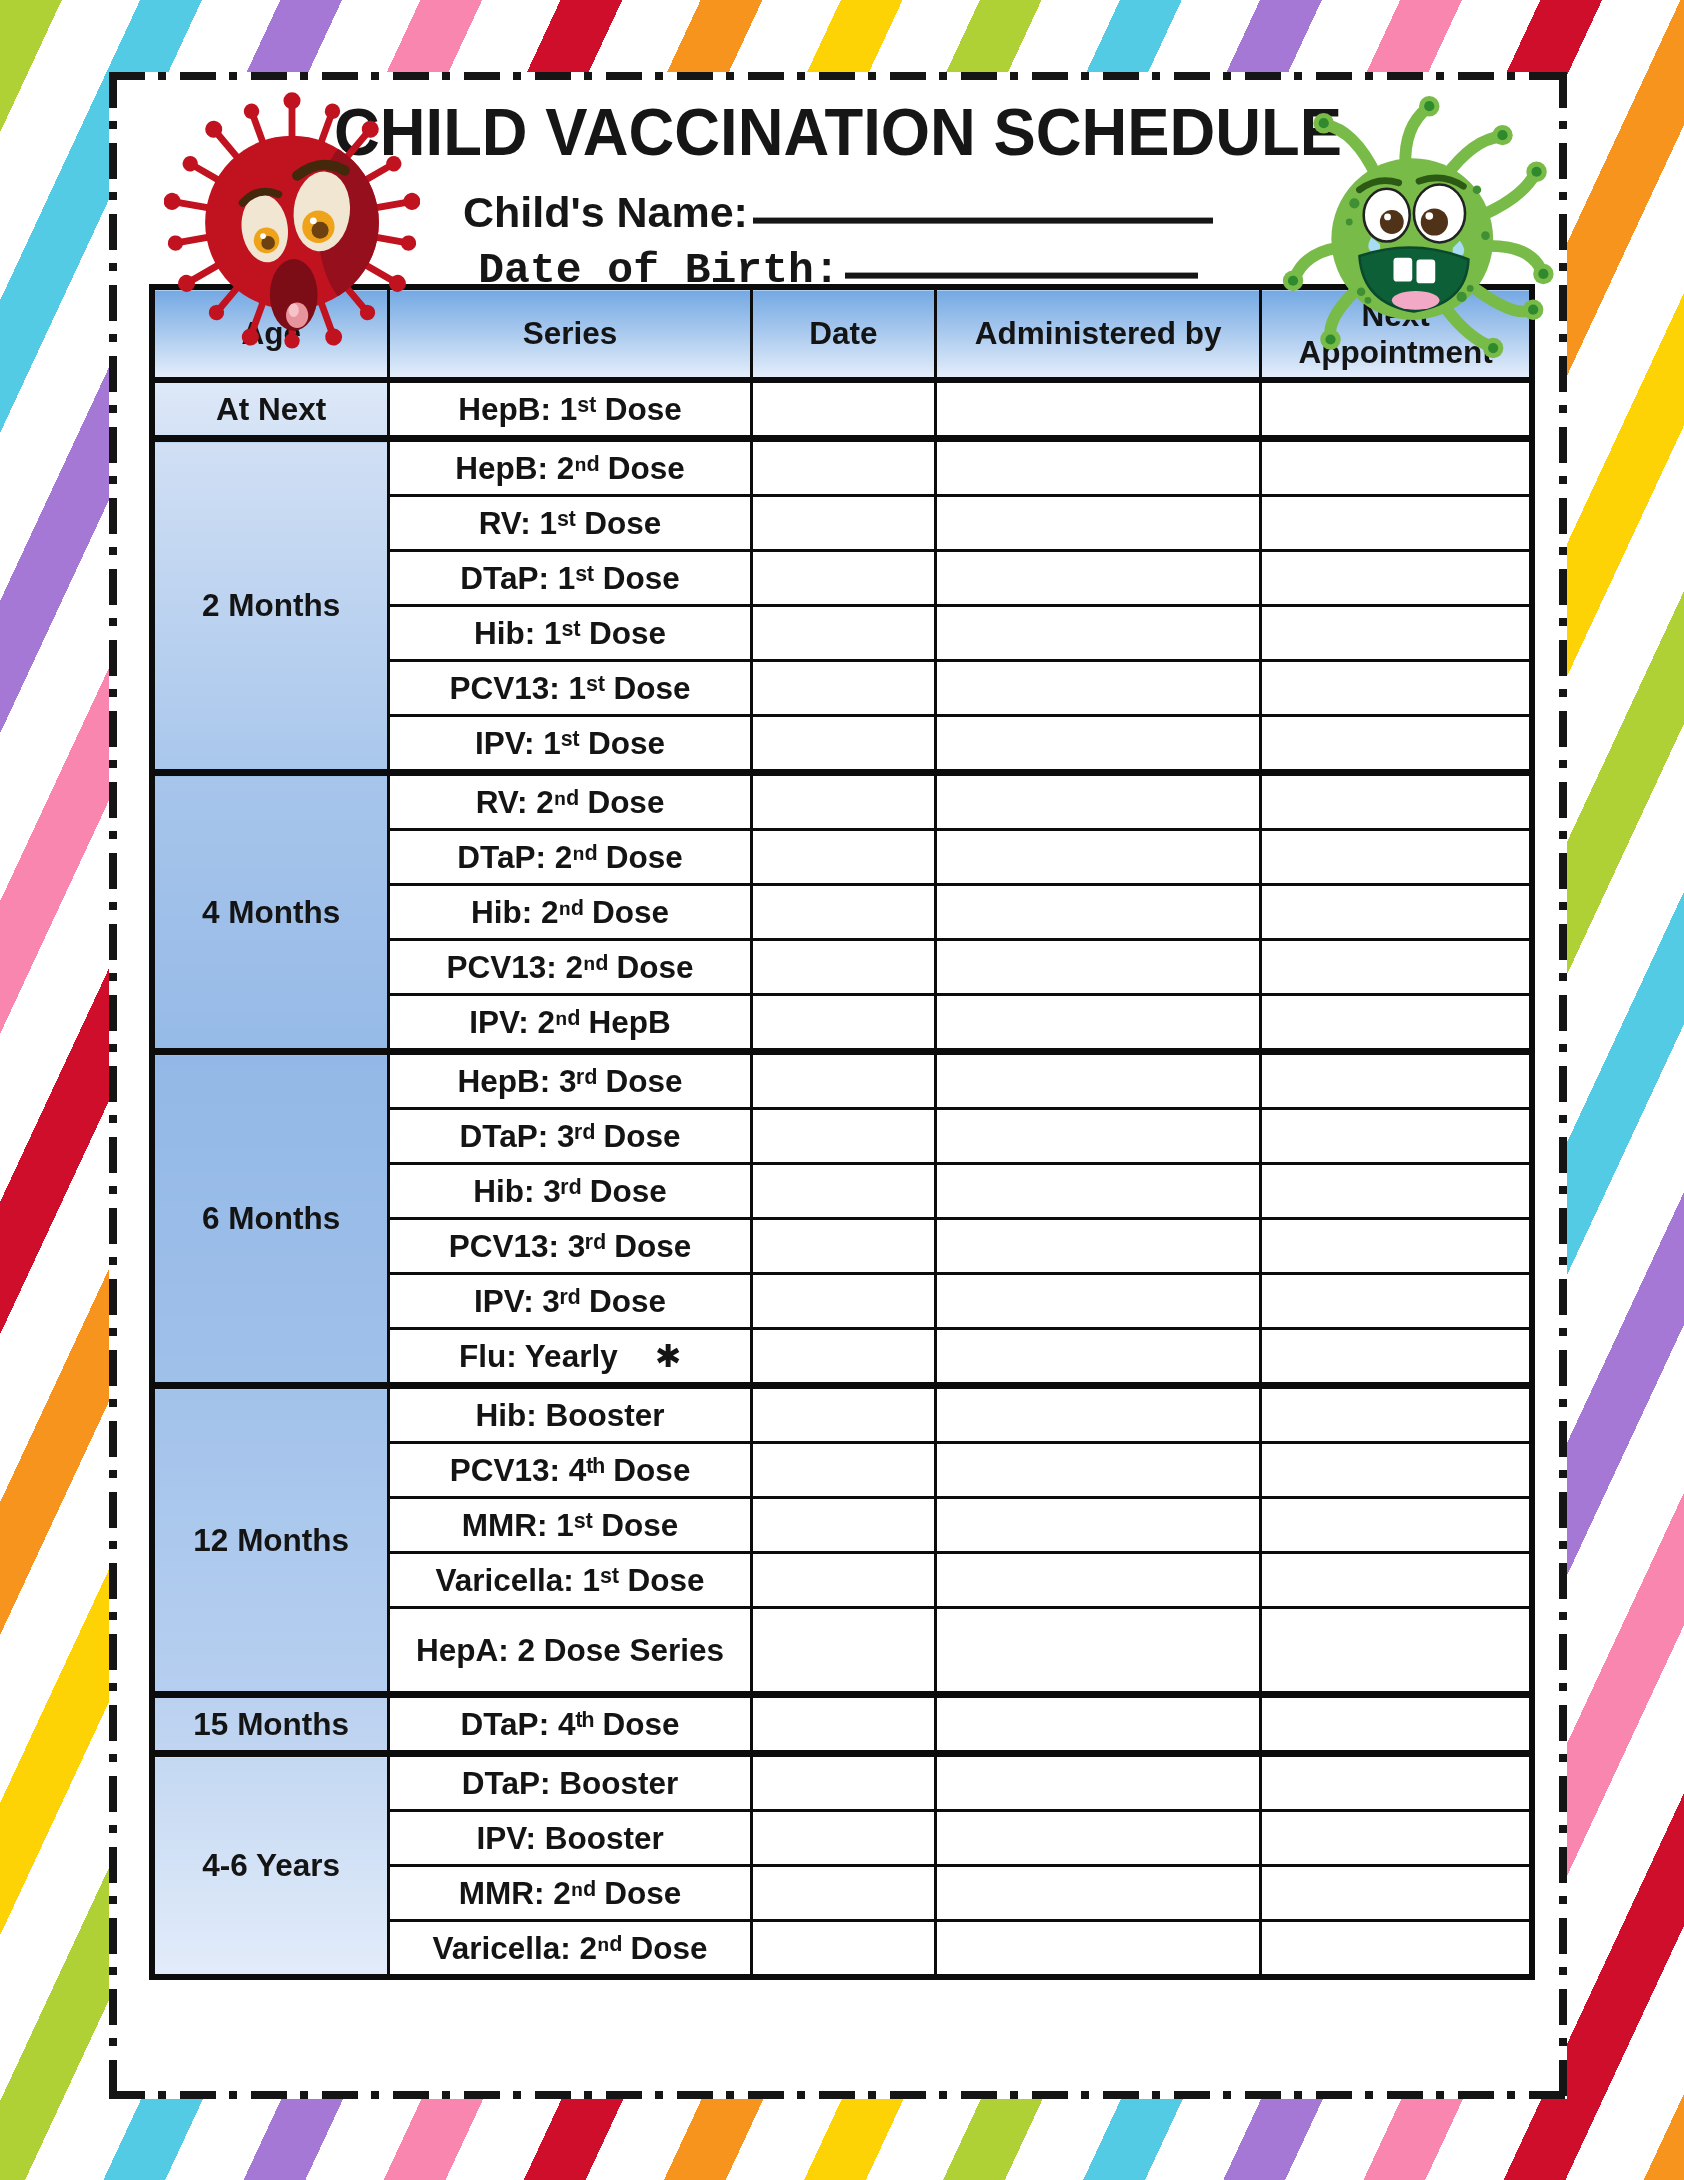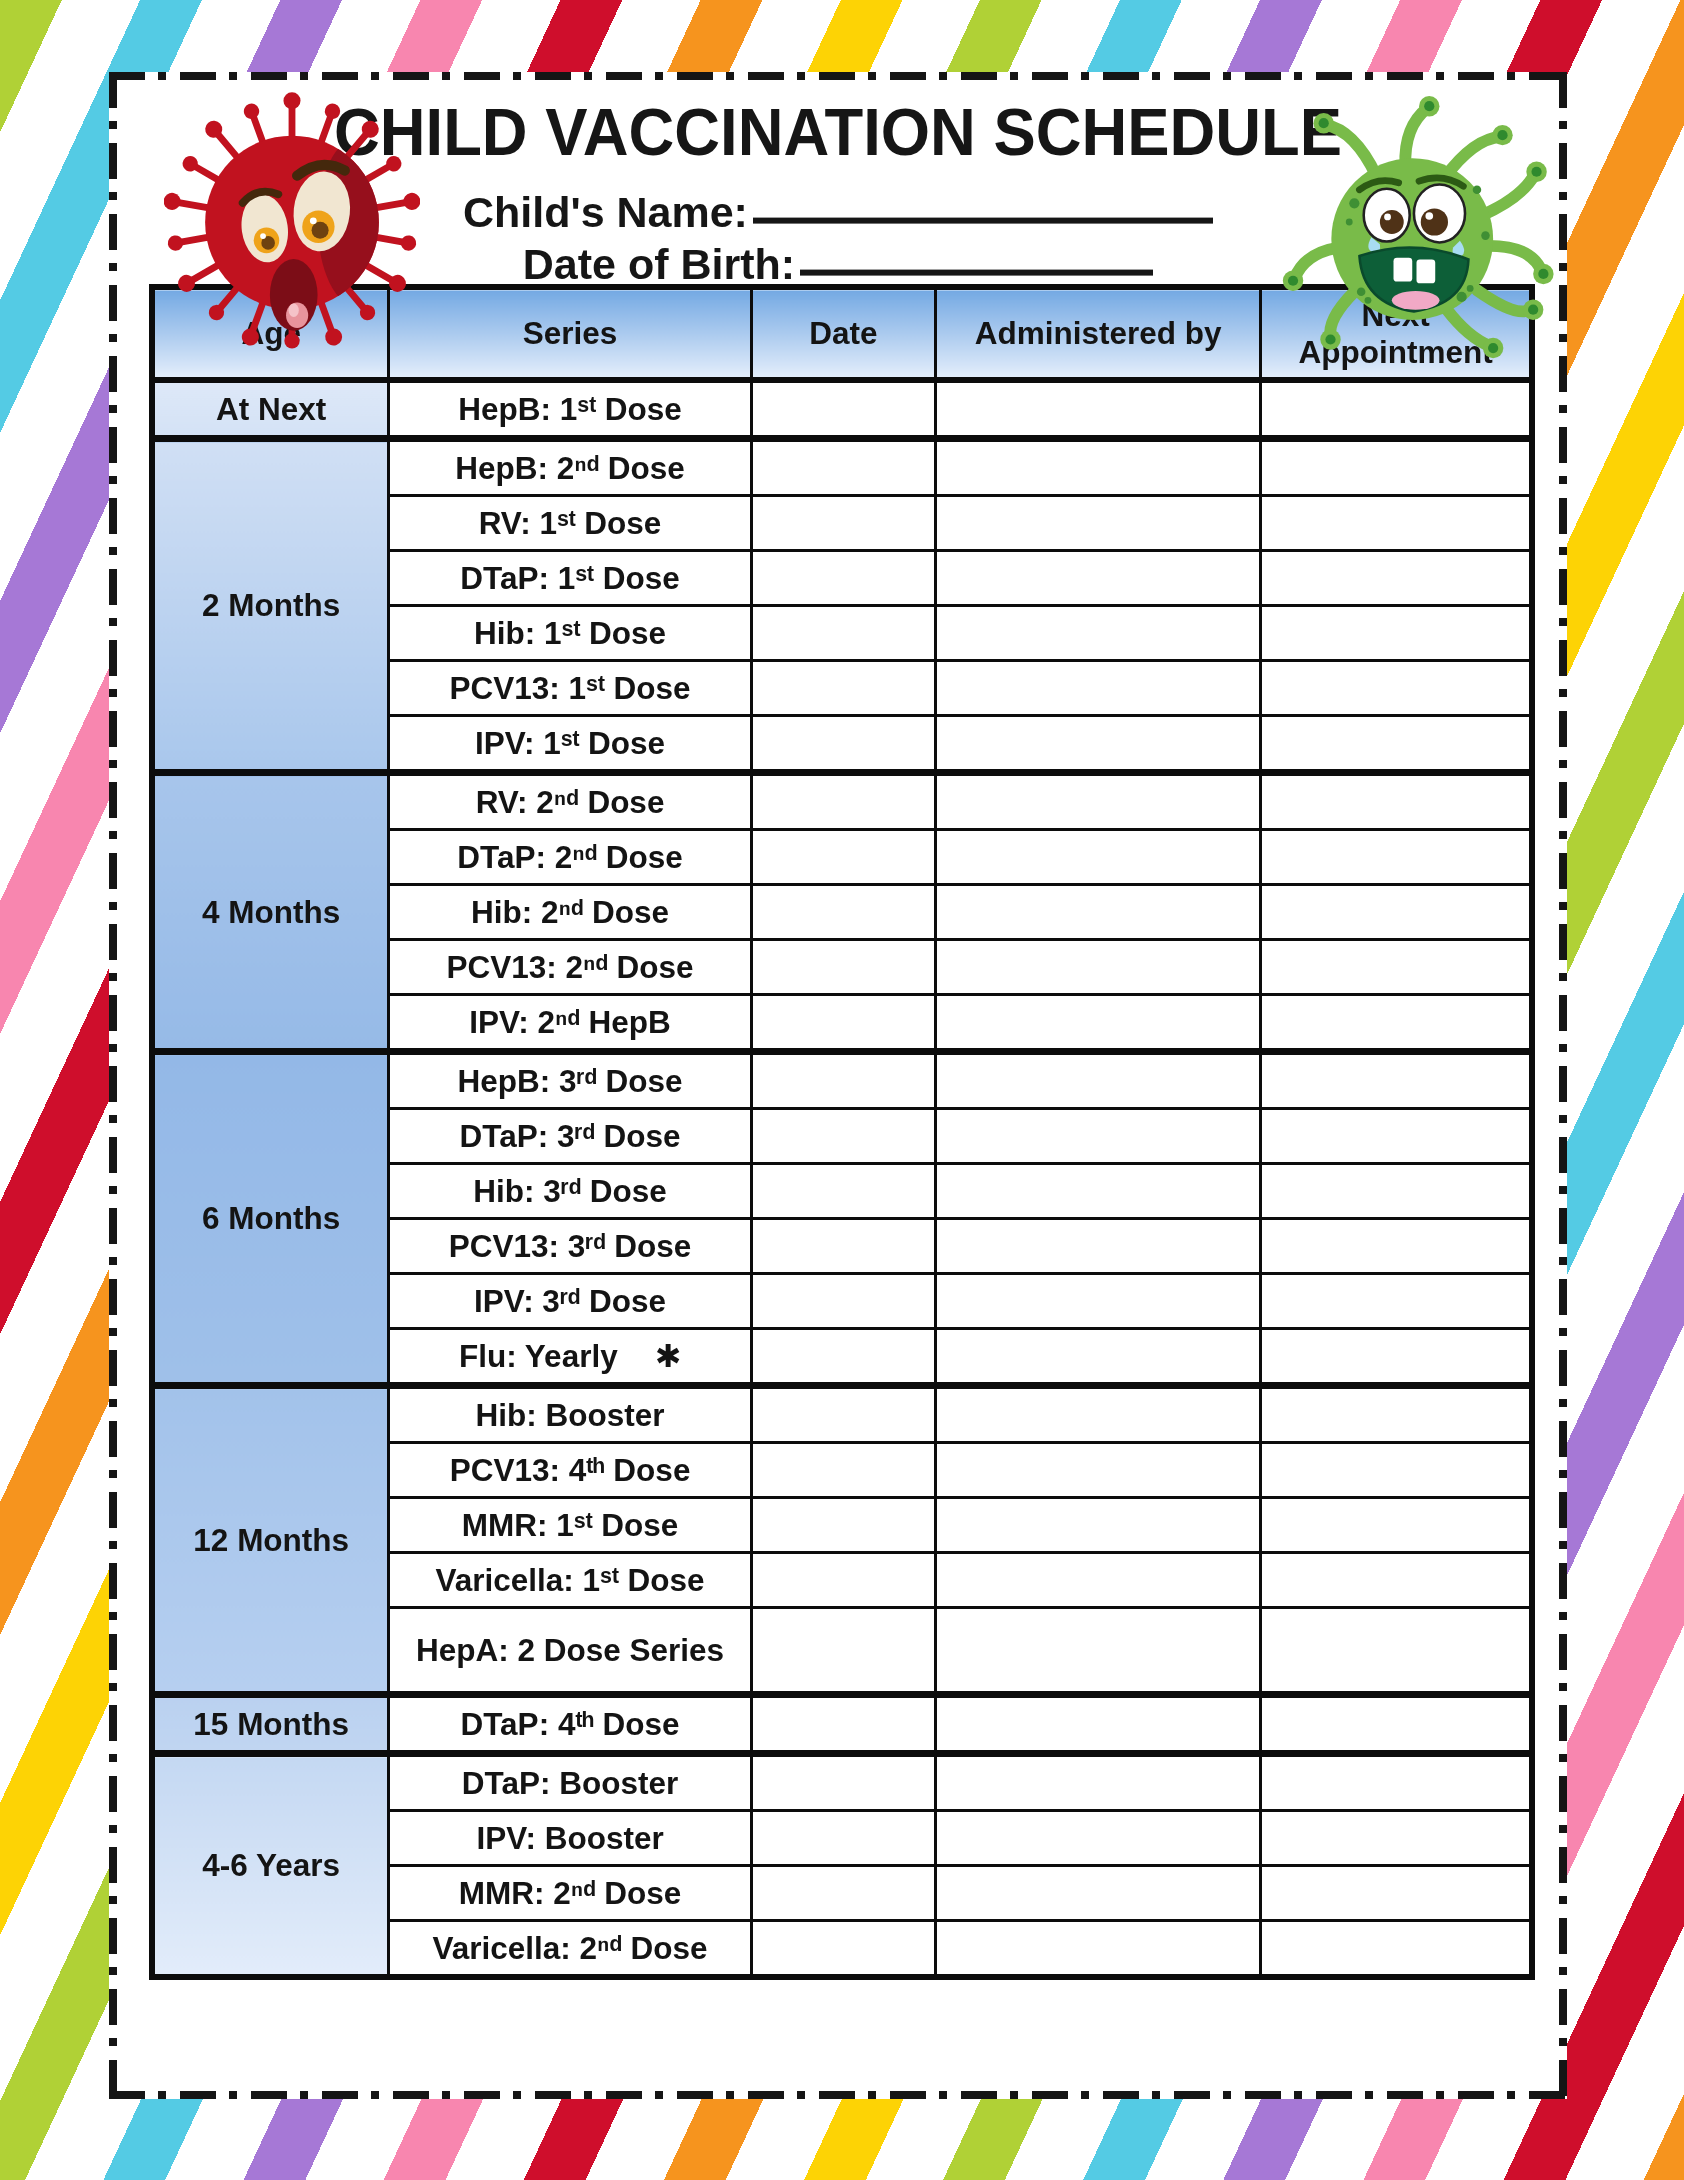--- a/index.html
+++ b/index.html
@@ -36,21 +36,21 @@
   .page-title{
     position:absolute;left:0;right:0;top:22px;text-align:center;
     font-size:66px;font-weight:800;color:#161616;letter-spacing:0px;
     transform:scaleX(.96);white-space:nowrap;
   }
   .fill-row{position:absolute;left:0;right:0;text-align:center;white-space:nowrap;
     font-size:43px;font-weight:800;color:#161616;}
   .fill-row .blank{display:inline-block;border-bottom:6px solid #161616;vertical-align:baseline;
     transform:translateY(-3.4px);margin-left:5.1px;}
   .row-name{top:116px;}
-  .row-dob{top:168px;}
+  .row-dob{top:174px;font-family:Liberation Mono, monospace;}
   .blank-name{width:460px;}
   .blank-dob{width:353px;}
 
   
   .virus-left{position:absolute;left:55px;top:10.2px;width:256px;height:281px;z-index:4;}
   .germ-right{position:absolute;left:1167px;top:5.1px;width:281px;height:290px;z-index:4;}
 
   
   table.sched{
     position:absolute;left:43px;top:215px;width:1380px;z-index:2;

